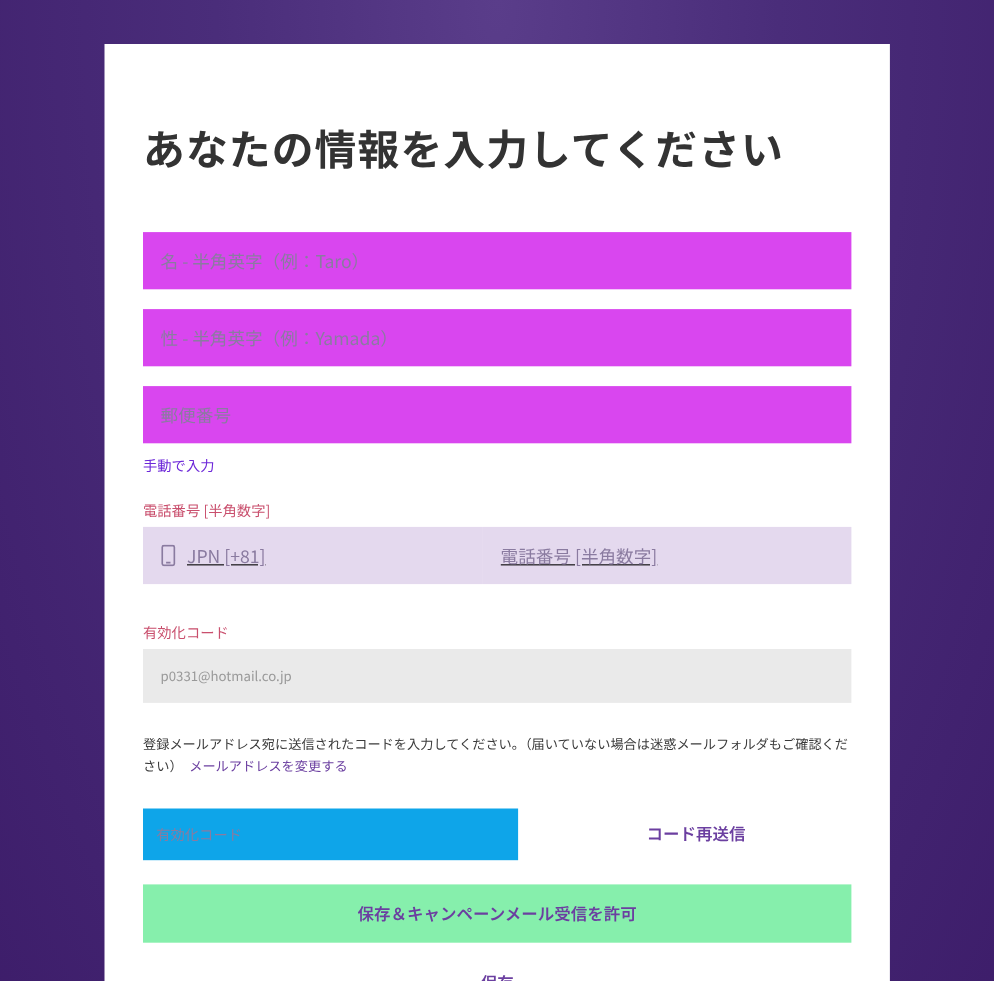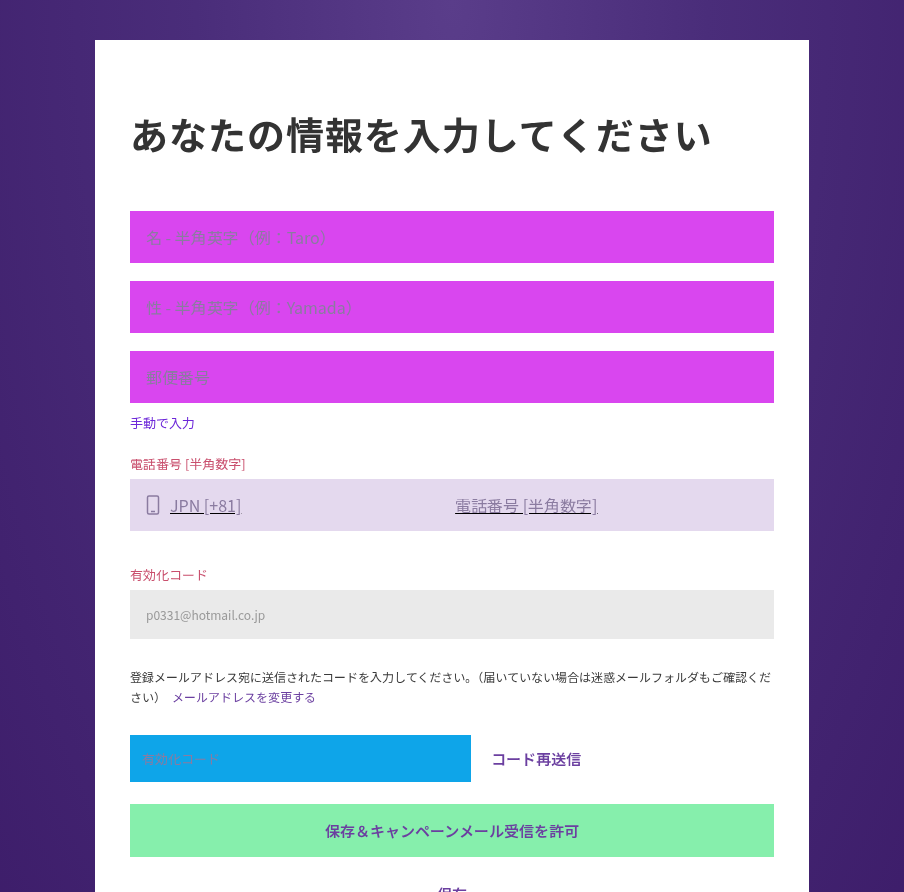--- a/index.html
+++ b/index.html
@@ -132,21 +132,21 @@
       font-family: inherit;
       outline: none;
       color: #333;
     }
     .code-input::placeholder {
       color: #8a7ba0;
       opacity: 1;
     }
     .resend-link {
       flex: 1;
-      text-align: left;
+      text-align: center;
       color: #6b3fa0;
       font-size: 15px;
       font-weight: 600;
       cursor: pointer;
     }
     .btn-primary {
       width: 100%;
       background: #86efac;
       border: none;
       padding: 16px;

